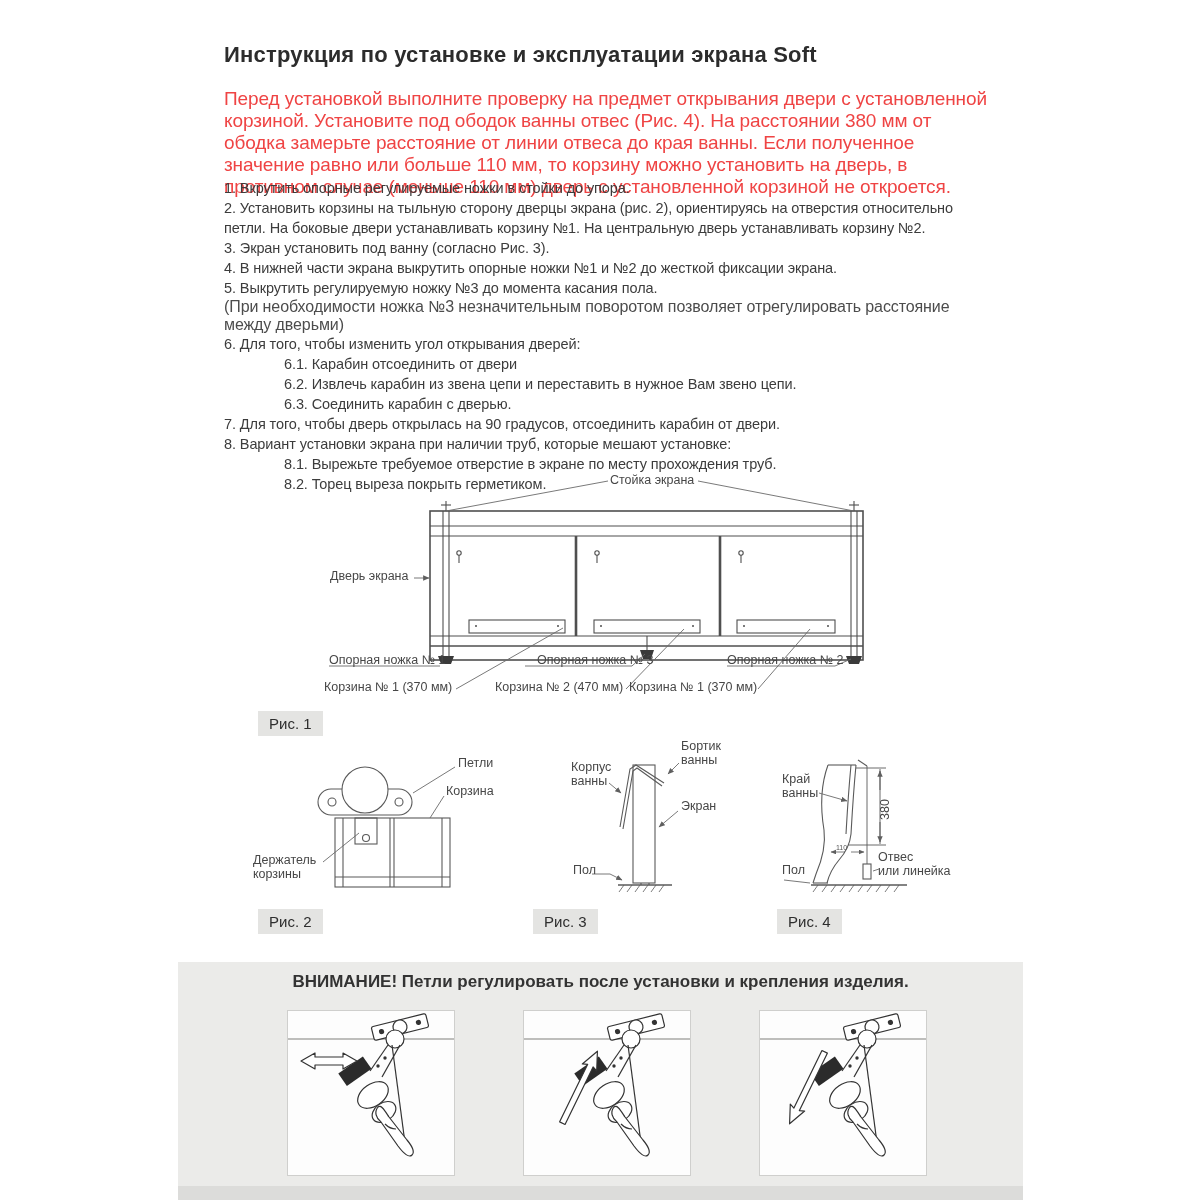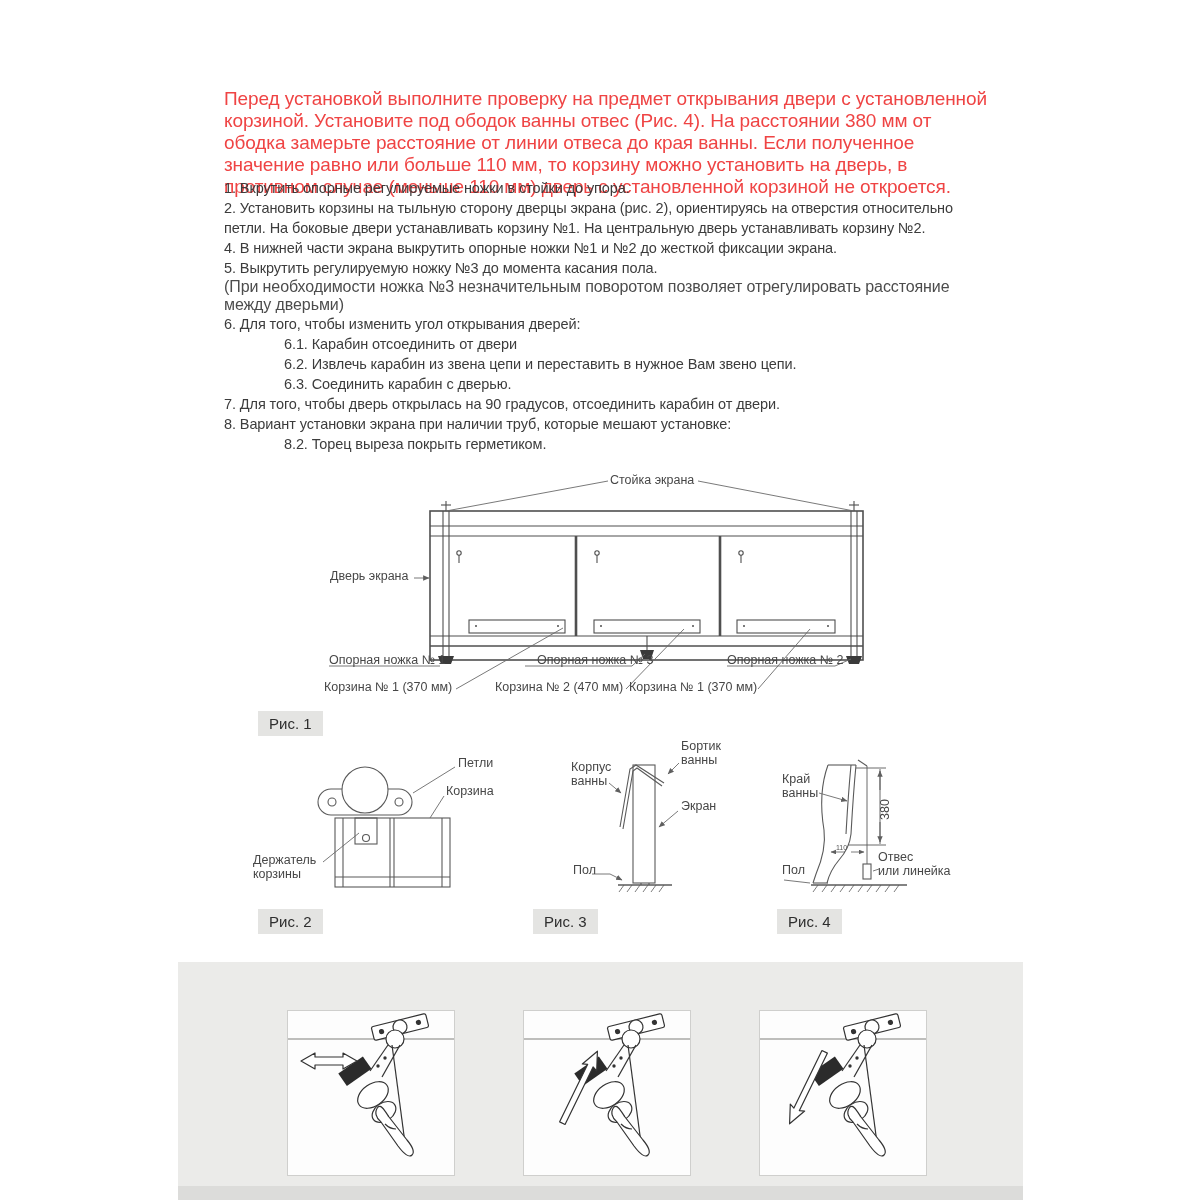--- a/index.html
+++ b/index.html
@@ -20,34 +20,37 @@
   .warning{position:absolute;left:178px;top:972px;width:845px;text-align:center;font-size:17px;font-weight:700;color:#333333;}
   .panel{position:absolute;width:168px;height:166px;background:#fdfdfd;border:1px solid #cfcfcd;box-sizing:border-box;}
   .figures{position:absolute;left:180px;top:460px;}
   svg{display:block;}
 </style>
 </head>
 <body>
 
 <div class="page">
 
+  <div class="title">Инструкция по установке и эксплуатации экрана Soft</div>
   <div class="intro">Перед установкой выполните проверку на предмет открывания двери с установленной корзиной. Установите под ободок ванны отвес (Рис. 4). На расстоянии 380 мм от ободка замерьте расстояние от линии отвеса до края ванны. Если полученное значение равно или больше 110 мм, то корзину можно установить на дверь, в противном случае (меньше 110 мм) дверь с установленной корзиной не откроется.</div>
 
   <div class="steps">
     <div class="step">1.  Вкрутить опорные регулируемые ножки в стойки до упора.</div>
     <div class="step">2.  Установить корзины на тыльную сторону дверцы экрана (рис. 2), ориентируясь на отверстия относительно петли. На боковые двери устанавливать корзину №1. На центральную дверь устанавливать корзину №2.</div>
+    <div class="step">3.  Экран установить под ванну (согласно Рис. 3).</div>
     <div class="step">4.  В нижней части экрана выкрутить опорные ножки №1 и №2  до жесткой фиксации экрана.</div>
     <div class="step">5.  Выкрутить регулируемую ножку №3 до момента касания пола.</div>
     <div class="step note">(При необходимости ножка №3 незначительным поворотом позволяет отрегулировать расстояние между дверьми)</div>
     <div class="step">6.  Для того, чтобы изменить угол открывания дверей:</div>
     <div class="step sub">6.1. Карабин отсоединить от двери</div>
     <div class="step sub">6.2. Извлечь карабин из звена цепи и переставить в нужное Вам звено цепи.</div>
     <div class="step sub">6.3. Соединить карабин с дверью.</div>
     <div class="step">7.  Для того, чтобы дверь открылась на 90 градусов, отсоединить карабин от двери.</div>
     <div class="step">8.  Вариант установки экрана при наличии труб, которые мешают установке:</div>
+    <div class="step sub">8.1. Вырежьте требуемое отверстие в экране по месту прохождения труб.</div>
     <div class="step sub">8.2. Торец выреза покрыть герметиком.</div>
   </div>
 
   <svg class="figures" width="850" height="485" viewBox="0 0 850 485">
     <defs>
       <marker id="arr" markerWidth="9" markerHeight="8" refX="6.5" refY="3" orient="auto">
         <path d="M0,0L7,3L0,6Z" fill="#5f5f5f"></path>
       </marker>
     </defs>
 
@@ -221,20 +224,21 @@
 ванны</div>
   <div class="lbl rot" style="left:879px;top:820px;">380</div>
   <div class="lbl tiny" style="left:836px;top:844px;">110</div>
   <div class="lbl" style="left:782px;top:864px;">Пол</div>
   <div class="lbl" style="left:878px;top:851px;">Отвес
 или линейка</div>
   <div class="caption" style="left:777px;top:909px;">Рис. 4</div>
 
   <div class="band"></div>
   <div class="band-bottom"></div>
+  <div class="warning">ВНИМАНИЕ! Петли регулировать после установки и крепления изделия.</div>
 
   <div class="panel" style="left:287px;top:1010px;">
     <svg width="166" height="164" viewBox="0 0 166 164">
       <defs>
         <g id="hinge-art" stroke="#333333" fill="none" stroke-width="1.2" stroke-linejoin="round">
           <g transform="rotate(-14 112 16)">
             <rect x="84" y="9" width="56" height="14" rx="2" fill="#ffffff"></rect>
             <circle cx="93" cy="16" r="2.6" fill="#333333" stroke="none"></circle>
             <circle cx="131" cy="16" r="2.6" fill="#333333" stroke="none"></circle>
             <circle cx="112" cy="16" r="7" fill="#ffffff"></circle>

